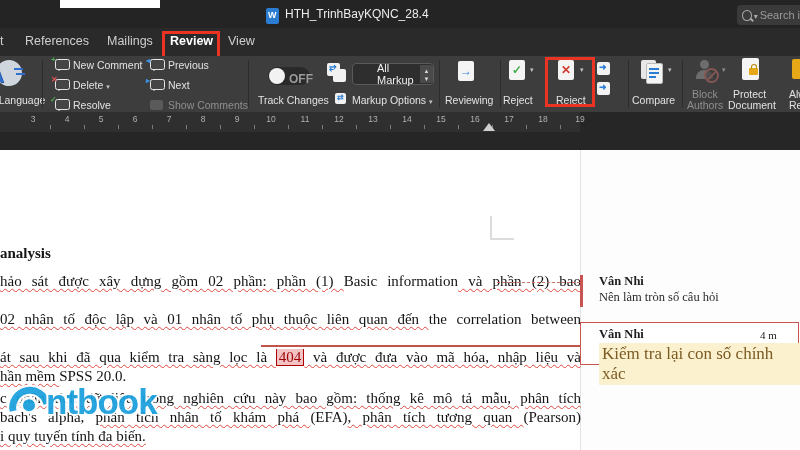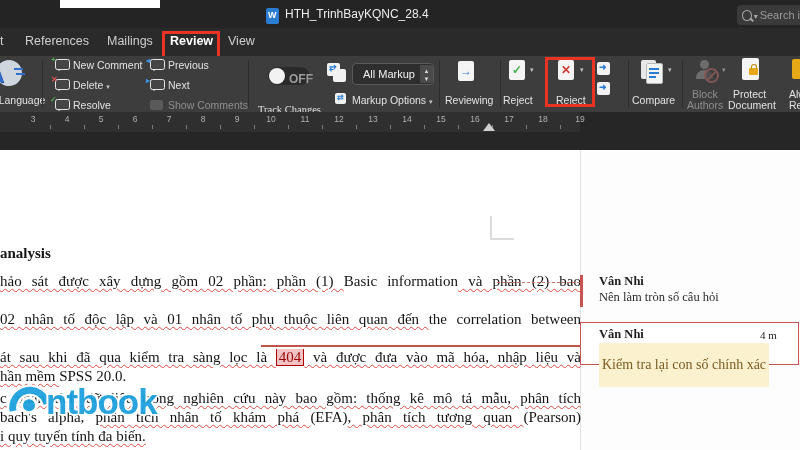--- a/index.html
+++ b/index.html
@@ -34,21 +34,21 @@
   
   .bubble{position:absolute;width:13px;height:9px;border:1.5px solid #e6e6e6;border-radius:2.5px;background:#454545;}
   .bubble:after{content:"";position:absolute;left:1px;bottom:-4px;border:2.5px solid transparent;border-top-color:#e6e6e6;}
   .bub-glyph{position:absolute;font-size:8px;font-weight:bold;line-height:8px;}
   
   #track-toggle{left:268px;top:11px;width:42px;height:18px;background:#2a2a2a;border-radius:9px;}
   #track-toggle .knob{position:absolute;left:1px;top:1px;width:16px;height:16px;border-radius:50%;background:#f2f2f2;}
   #track-toggle .state{position:absolute;left:21px;top:5px;font-size:12px;color:#9a9a9a;font-weight:bold;}
   
   #markup-select{left:352px;top:7px;width:80px;height:20px;background:#2e2e2e;border:1px solid #5a5a5a;border-radius:4px;display:flex;align-items:center;}
-  #markup-select .val{font-size:11px;color:#f0f0f0;margin-left:10px;flex:1;}
+  #markup-select .val{font-size:11px;color:#f0f0f0;margin-left:24px;flex:1;}
   #markup-select .stepper{width:13px;height:18px;background:#4a4a4a;border-radius:0 3px 3px 0;color:#d9d9d9;font-size:6px;line-height:8px;text-align:center;padding-top:2px;box-sizing:border-box;}
   
   .docicon{position:absolute;width:16px;height:20px;background:#f4f4f4;border-radius:2px;}
   .docicon .glyph{position:absolute;width:100%;text-align:center;top:3px;font-size:12px;font-weight:bold;}
   .lock{position:absolute;left:7px;top:10px;width:9px;height:7px;background:#e6a817;border-radius:1px;}
   .lock:before{content:"";position:absolute;left:1.5px;top:-4px;width:4px;height:4px;border:1.5px solid #b98a0e;border-bottom:none;border-radius:3px 3px 0 0;}
   .minidoc{position:absolute;width:13px;height:13px;background:#f2f2f2;border-radius:2px;}
   .minidoc .arr{position:absolute;font-size:9px;color:#2b7cd3;font-weight:bold;left:2px;top:0px;}
   
   #block-icon{left:696px;top:4px;width:22px;height:24px;opacity:.75;}
@@ -86,21 +86,21 @@
   
   .cm-serif{font-family:"Liberation Serif",serif;}
   #c1-bar{left:580px;top:275px;width:3px;height:32px;background:#c75450;}
   #c1-dash{left:497px;top:282px;width:83px;height:0;border-top:1.5px dashed #cf7367;}
   #c1-author{left:599px;top:274px;font-size:12.5px;font-weight:bold;color:#1c1c1c;}
   #c1-text{left:599px;top:290px;font-size:12.5px;color:#2a2a2a;}
   #c2-box{left:580px;top:322px;width:219px;height:43px;border:1.5px solid #c75450;background:#ffffff;box-sizing:border-box;}
   #c2-connector{left:261px;top:345px;width:319px;height:1.5px;background:#c4534b;}
   #c2-author{left:599px;top:327px;font-size:12.5px;font-weight:bold;color:#1c1c1c;}
   #c2-time{left:760px;top:329px;font-size:11px;color:#1c1c1c;}
-  #c2-text{left:599px;top:343px;font-size:14px;color:#7a5b22;background:#fcf1cf;padding:14px 3px;}
+  #c2-text{left:599px;top:343px;font-size:17px;color:#7a5b22;background:#fcf1cf;padding:1px 3px;}
 
   
   #watermark{left:6px;top:380px;width:180px;height:50px;opacity:.93;}
   #wm-text{position:absolute;left:40px;top:2px;font-size:35px;font-weight:bold;letter-spacing:-1px;color:#19a0dd;
     text-shadow:-2px 0 #fff,2px 0 #fff,0 -2px #fff,0 2px #fff,-1px -1px #fff,1px 1px #fff,-1px 1px #fff,1px -1px #fff;}
 </style>
 </head>
 <body>
 
 <div id="app">
@@ -158,21 +158,21 @@
     <div class="rlabel" style="left:168px;top:23px;">Next</div>
     <div class="abs" style="left:150px;top:44px;width:13px;height:10px;background:#5a5a5a;border-radius:2px;"></div>
     <div class="rlabel dim" style="left:168px;top:43px;">Show Comments</div>
 
     <div class="vsep" style="left:248px;"></div>
 
     <div class="abs" id="track-toggle">
       <span class="knob"></span>
       <span class="state">OFF</span>
     </div>
-    <div class="rlabel" style="left:258px;top:48px;font-family:Liberation Serif, serif;">Track Changes</div>
+    <div class="rlabel" style="left:258px;top:38px;">Track Changes</div>
 
     <div class="minidoc" style="left:327px;top:7px;">
         <span class="arr">⇄</span>
       </div>
     <div class="minidoc" style="left:333px;top:13px;"></div>
     <div class="abs" id="markup-select">
       <span class="val">All Markup</span>
       <span class="stepper">▲<br>▼</span>
     </div>
     <div class="minidoc" style="left:335px;top:37px;width:11px;height:11px;">

